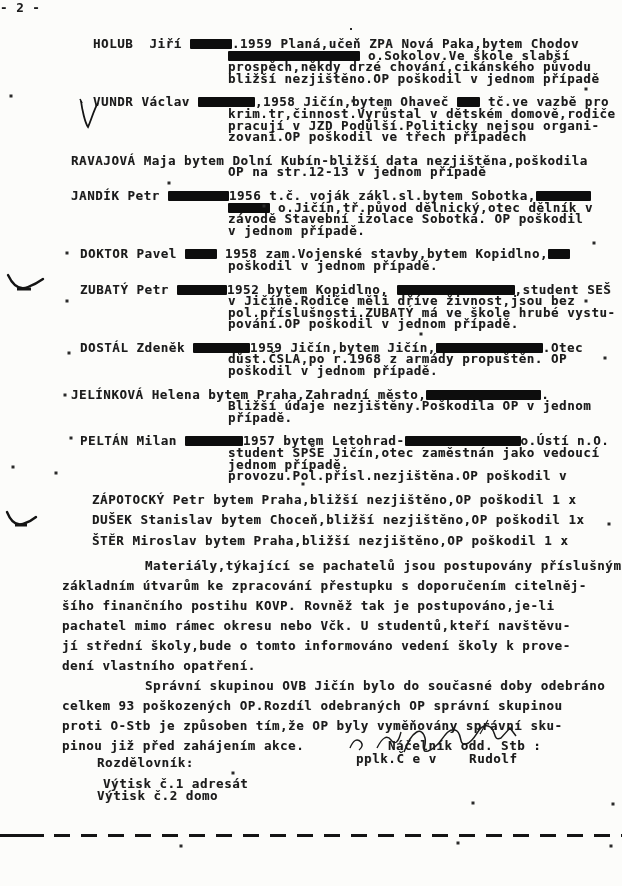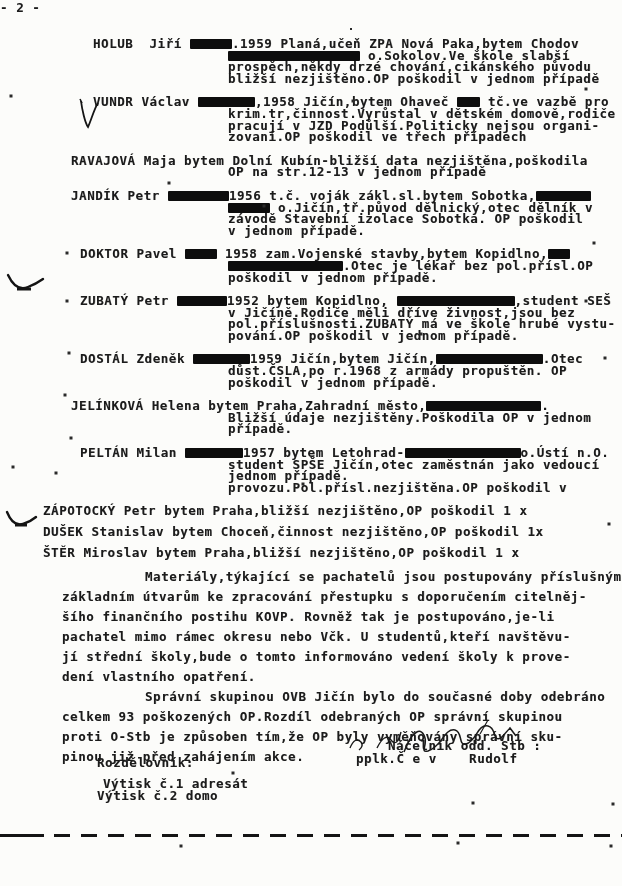--- a/index.html
+++ b/index.html
@@ -16,21 +16,21 @@
     text-shadow:0.3px 0.3px 0 rgba(25,25,25,0.35);
   }
   .hd-l{left:224px;} .hd-n{left:288px;} .hd-r{left:358px;}
   
   .doc-body{position:absolute;top:38px;left:0;width:505px;}
   .line{white-space:pre;line-height:11.6px;height:11.6px;}
   .line.n{margin-left:93px;}
   .line.f{margin-left:71px;text-align:center;}
   .line.m{margin-left:80px;}
   .line.c{margin-left:228px;}
-  .line.s{margin-left:43px;}
+  .line.s{margin-left:92px;}
   .line.p1{margin-left:145px;}
   .line.p{margin-left:62px;}
   .block.entry{margin-bottom:12px;}
   .block.single{margin-bottom:9px;}
   .block.para .line{line-height:20px;height:20px;}
   .redact{
     display:inline-block;height:10px;background:#0d0d0d;
     margin-bottom:-1px;border-radius:1px;
   }
   
@@ -89,21 +89,20 @@
         <div class="line c"><span>OP na str.12-13 v jednom případě</span></div>
       </div>
       <div class="block entry">
         <div class="line f"><span>JANDÍK Petr </span><span class="redact" style="width: 61px;"></span><span>1956 t.č. voják zákl.sl.bytem Sobotka,</span><span class="redact" style="width: 55px;"></span></div>
         <div class="line c"><span class="redact" style="width: 42px;"></span><span> o.Jičín,tř.původ dělnický,otec dělník v</span></div>
         <div class="line c"><span>závodě Stavební izolace Sobotka. OP poškodil</span></div>
         <div class="line c"><span>v jednom případě.</span></div>
       </div>
       <div class="block entry">
         <div class="line m"><span>DOKTOR Pavel </span><span class="redact" style="width: 32px;"></span><span> 1958 zam.Vojenské stavby,bytem Kopidlno,</span><span class="redact" style="width: 22px;"></span></div>
-        <div class="line c"><span class="redact" style="width: 115px;"></span><span>.Otec je lékař bez pol.přísl.OP</span></div>
         <div class="line c"><span>poškodil v jednom případě.</span></div>
       </div>
       <div class="block entry">
         <div class="line m"><span>ZUBATÝ Petr </span><span class="redact" style="width: 50px;"></span><span>1952 bytem Kopidlno, </span><span class="redact" style="width: 118px;"></span><span>,student SEŠ</span></div>
         <div class="line c"><span>v Jičíně.Rodiče měli dříve živnost,jsou bez</span></div>
         <div class="line c"><span>pol.příslušnosti.ZUBATÝ má ve škole hrubé vystu-</span></div>
         <div class="line c"><span>pování.OP poškodil v jednom případě.</span></div>
       </div>
       <div class="block entry">
         <div class="line m"><span>DOSTÁL Zdeněk </span><span class="redact" style="width: 57px;"></span><span>1959 Jičín,bytem Jičín,</span><span class="redact" style="width: 107px;"></span><span>.Otec</span></div>
@@ -118,21 +117,21 @@
       <div class="block entry">
         <div class="line m"><span>PELTÁN Milan </span><span class="redact" style="width: 58px;"></span><span>1957 bytem Letohrad-</span><span class="redact" style="width: 116px;"></span><span>o.Ústí n.O.</span></div>
         <div class="line c"><span>student SPŠE Jičín,otec zaměstnán jako vedoucí</span></div>
         <div class="line c"><span>jednom případě.</span></div>
         <div class="line c"><span>provozu.Pol.přísl.nezjištěna.OP poškodil v</span></div>
       </div>
       <div class="block single">
         <div class="line s"><span>ZÁPOTOCKÝ Petr bytem Praha,bližší nezjištěno,OP poškodil 1 x</span></div>
       </div>
       <div class="block single">
-        <div class="line s"><span>DUŠEK Stanislav bytem Choceň,činnost nezjištěno,OP poškodil 1x</span></div>
+        <div class="line s"><span>DUŠEK Stanislav bytem Choceň,bližší nezjištěno,OP poškodil 1x</span></div>
       </div>
       <div class="block single">
         <div class="line s"><span>ŠTĚR Miroslav bytem Praha,bližší nezjištěno,OP poškodil 1 x</span></div>
       </div>
       <div class="block para">
         <div class="line p1"><span>Materiály,týkající se pachatelů jsou postupovány příslušným</span></div>
         <div class="line p"><span>základním útvarům ke zpracování přestupku s doporučením citelněj-</span></div>
         <div class="line p"><span>šího finančního postihu KOVP. Rovněž tak je postupováno,je-li</span></div>
         <div class="line p"><span>pachatel mimo rámec okresu nebo Včk. U studentů,kteří navštěvu-</span></div>
         <div class="line p"><span>jí střední školy,bude o tomto informováno vedení školy k prove-</span></div>

